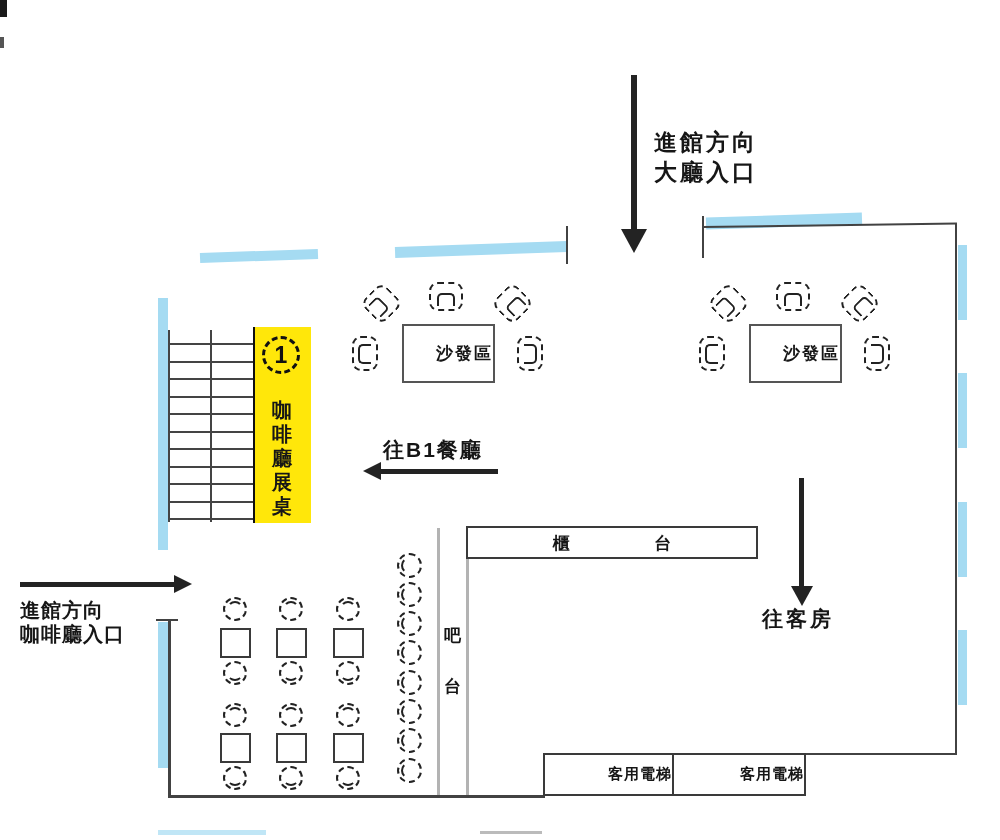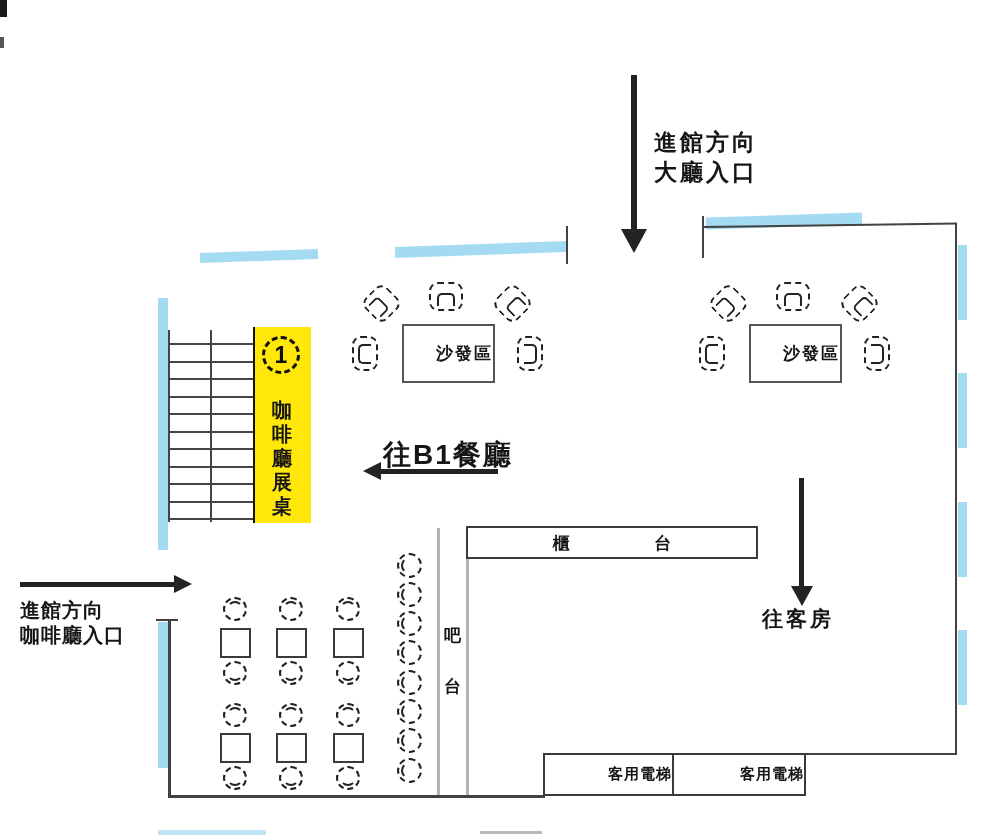--- a/index.html
+++ b/index.html
@@ -81,25 +81,25 @@
   <div class="shaft" style="left:799px;top:478px;width:5px;height:108px;"></div>
   <div class="ahead" style="left:791px;top:586px;border-left:11px solid transparent;border-right:11px solid transparent;border-top:20px solid #232323;"></div>
 
   <div class="shaft" style="left:20px;top:582px;width:156px;height:5px;"></div>
   <div class="ahead" style="left:174px;top:575px;border-top:9px solid transparent;border-bottom:9px solid transparent;border-left:18px solid #232323;"></div>
 
   <div class="label" style="left:654px;top:127px;font-size:23px;line-height:30px;letter-spacing:3px;">
     <span style="display:block;">進館方向</span>
     <span style="display:block;">大廳入口</span>
   </div>
-  <div class="label" style="left:383px;top:436px;font-size:28px;letter-spacing:2px;">往B1餐廳</div>
+  <div class="label" style="left:383px;top:436px;font-size:21px;letter-spacing:2px;">往B1餐廳</div>
   <div class="label" style="left:762px;top:605px;font-size:21px;letter-spacing:3px;">往客房</div>
   <div class="label" style="left:20px;top:598px;font-size:20px;line-height:25px;letter-spacing:1px;">
     <span style="display:block;">進館方向</span>
-    <span style="display:block;">咖啡廳入口</span>
+    <span style="display:block;font-family:Liberation Mono, monospace;">咖啡廳入口</span>
   </div>
 
   <div id="stairs">
     <div class="abs" style="left:0;top:0;width:2px;height:192px;background:#444;"></div>
     <div class="abs" style="left:42px;top:0;width:2px;height:192px;background:#444;"></div>
   <div class="rung" style="top: 13px;"></div>
       <div class="rung" style="top: 30.5px;"></div>
       <div class="rung" style="top: 48px;"></div>
       <div class="rung" style="top: 65.5px;"></div>
       <div class="rung" style="top: 83px;"></div>

